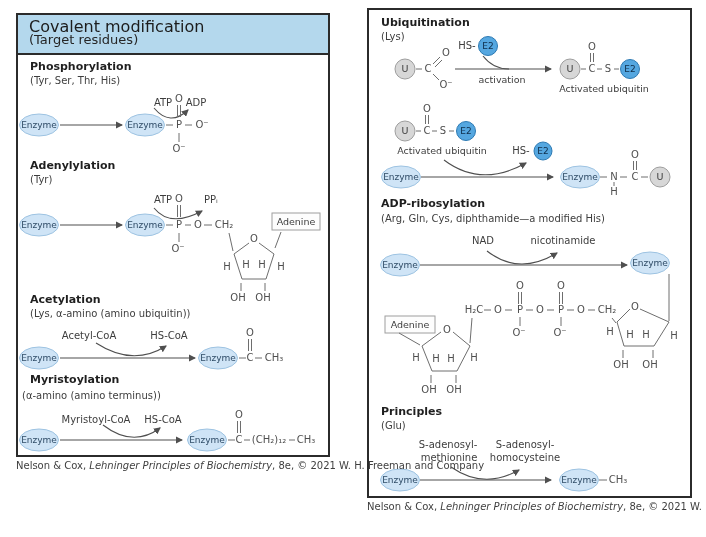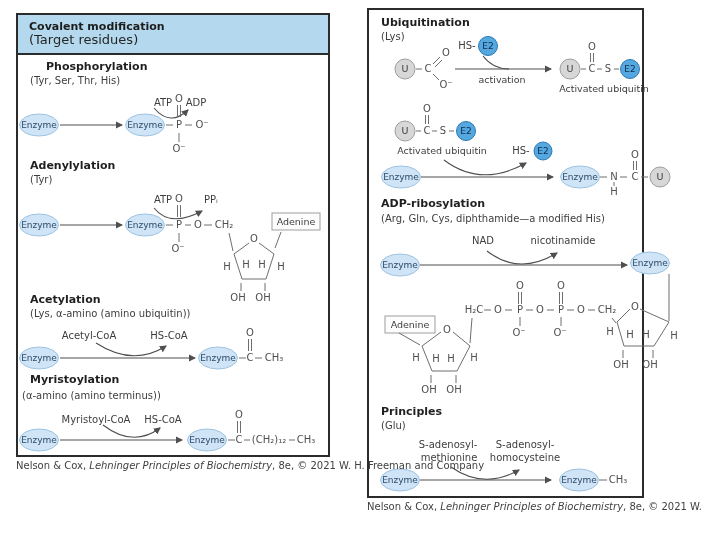--- a/index.html
+++ b/index.html
@@ -1,23 +1,23 @@
 <!DOCTYPE html>
 <html><head>
 <meta charset="utf-8">
 <style>
   html,body{margin:0;padding:0;background:#fff;}
   .stage{position:relative;width:706px;height:537px;background:#fff;overflow:hidden;
          font-family:"DejaVu Sans","Liberation Sans",sans-serif;}
   .panel{position:absolute;background:#fff;border:2px solid #2b2b2b;box-sizing:border-box;}
   #panel-left{left:16px;top:13px;width:314px;height:444px;}
-  #panel-right{left:367px;top:8px;width:277px;height:490px;}
+  #panel-right{left:367px;top:8px;width:325px;height:490px;}
   .panel-header{position:absolute;left:0;top:0;right:0;height:40px;background:#b4d8ed;
                 border-bottom:2px solid #2b2b2b;padding:5px 0 0 11px;box-sizing:border-box;}
-  .h-title{font-size:11px;font-weight:bold;color:#1c1c1c;line-height:13px;}
+  .h-title{font-size:16px;font-weight:normal;color:#1c1c1c;line-height:13px;}
   .h-sub{font-size:13px;color:#262626;line-height:13px;}
   .sec-title{position:absolute;font-size:11px;font-weight:bold;color:#1f1f1f;white-space:nowrap;}
   .sec-res{position:absolute;font-size:10px;color:#3d3d3d;white-space:nowrap;}
   .credit{position:absolute;font-size:10px;color:#3f3f3f;white-space:nowrap;letter-spacing:0;}
   .credit .bk{font-style:italic;}
   svg.layer{position:absolute;left:0;top:0;}
   svg text{font-family:"DejaVu Sans","Liberation Sans",sans-serif;fill:#4a4a4a;
            font-size:10px;text-anchor:middle;dominant-baseline:middle;}
   text.rg{fill:#3d3d3d;font-size:10px;}
   text.atom{fill:#4f4f4f;font-size:10px;}
@@ -36,21 +36,21 @@
 <body>
 
 <div class="stage">
 
   <div class="panel" id="panel-left">
     <div class="panel-header">
       <div class="h-title">Covalent modification</div>
       <div class="h-sub">(Target residues)</div>
     </div>
 
-    <div class="sec-title" style="left:28px;top:45px">Phosphorylation</div>
+    <div class="sec-title" style="left:12px;top:45px">Phosphorylation</div>
     <div class="sec-res" style="left:12px;top:60px">(Tyr, Ser, Thr, His)</div>
     <div class="sec-title" style="left:12px;top:144px">Adenylylation</div>
     <div class="sec-res" style="left:12px;top:159px">(Tyr)</div>
     <div class="sec-title" style="left:12px;top:278px">Acetylation</div>
     <div class="sec-res" style="left:12px;top:293px">(Lys, α-amino (amino ubiquitin))</div>
     <div class="sec-title" style="left:12px;top:358px">Myristoylation</div>
     <div class="sec-res" style="left:4px;top:375px">(α-amino (amino terminus))</div>
 
     <svg class="layer" width="310" height="440" viewBox="0 0 310 440">
       <defs>

